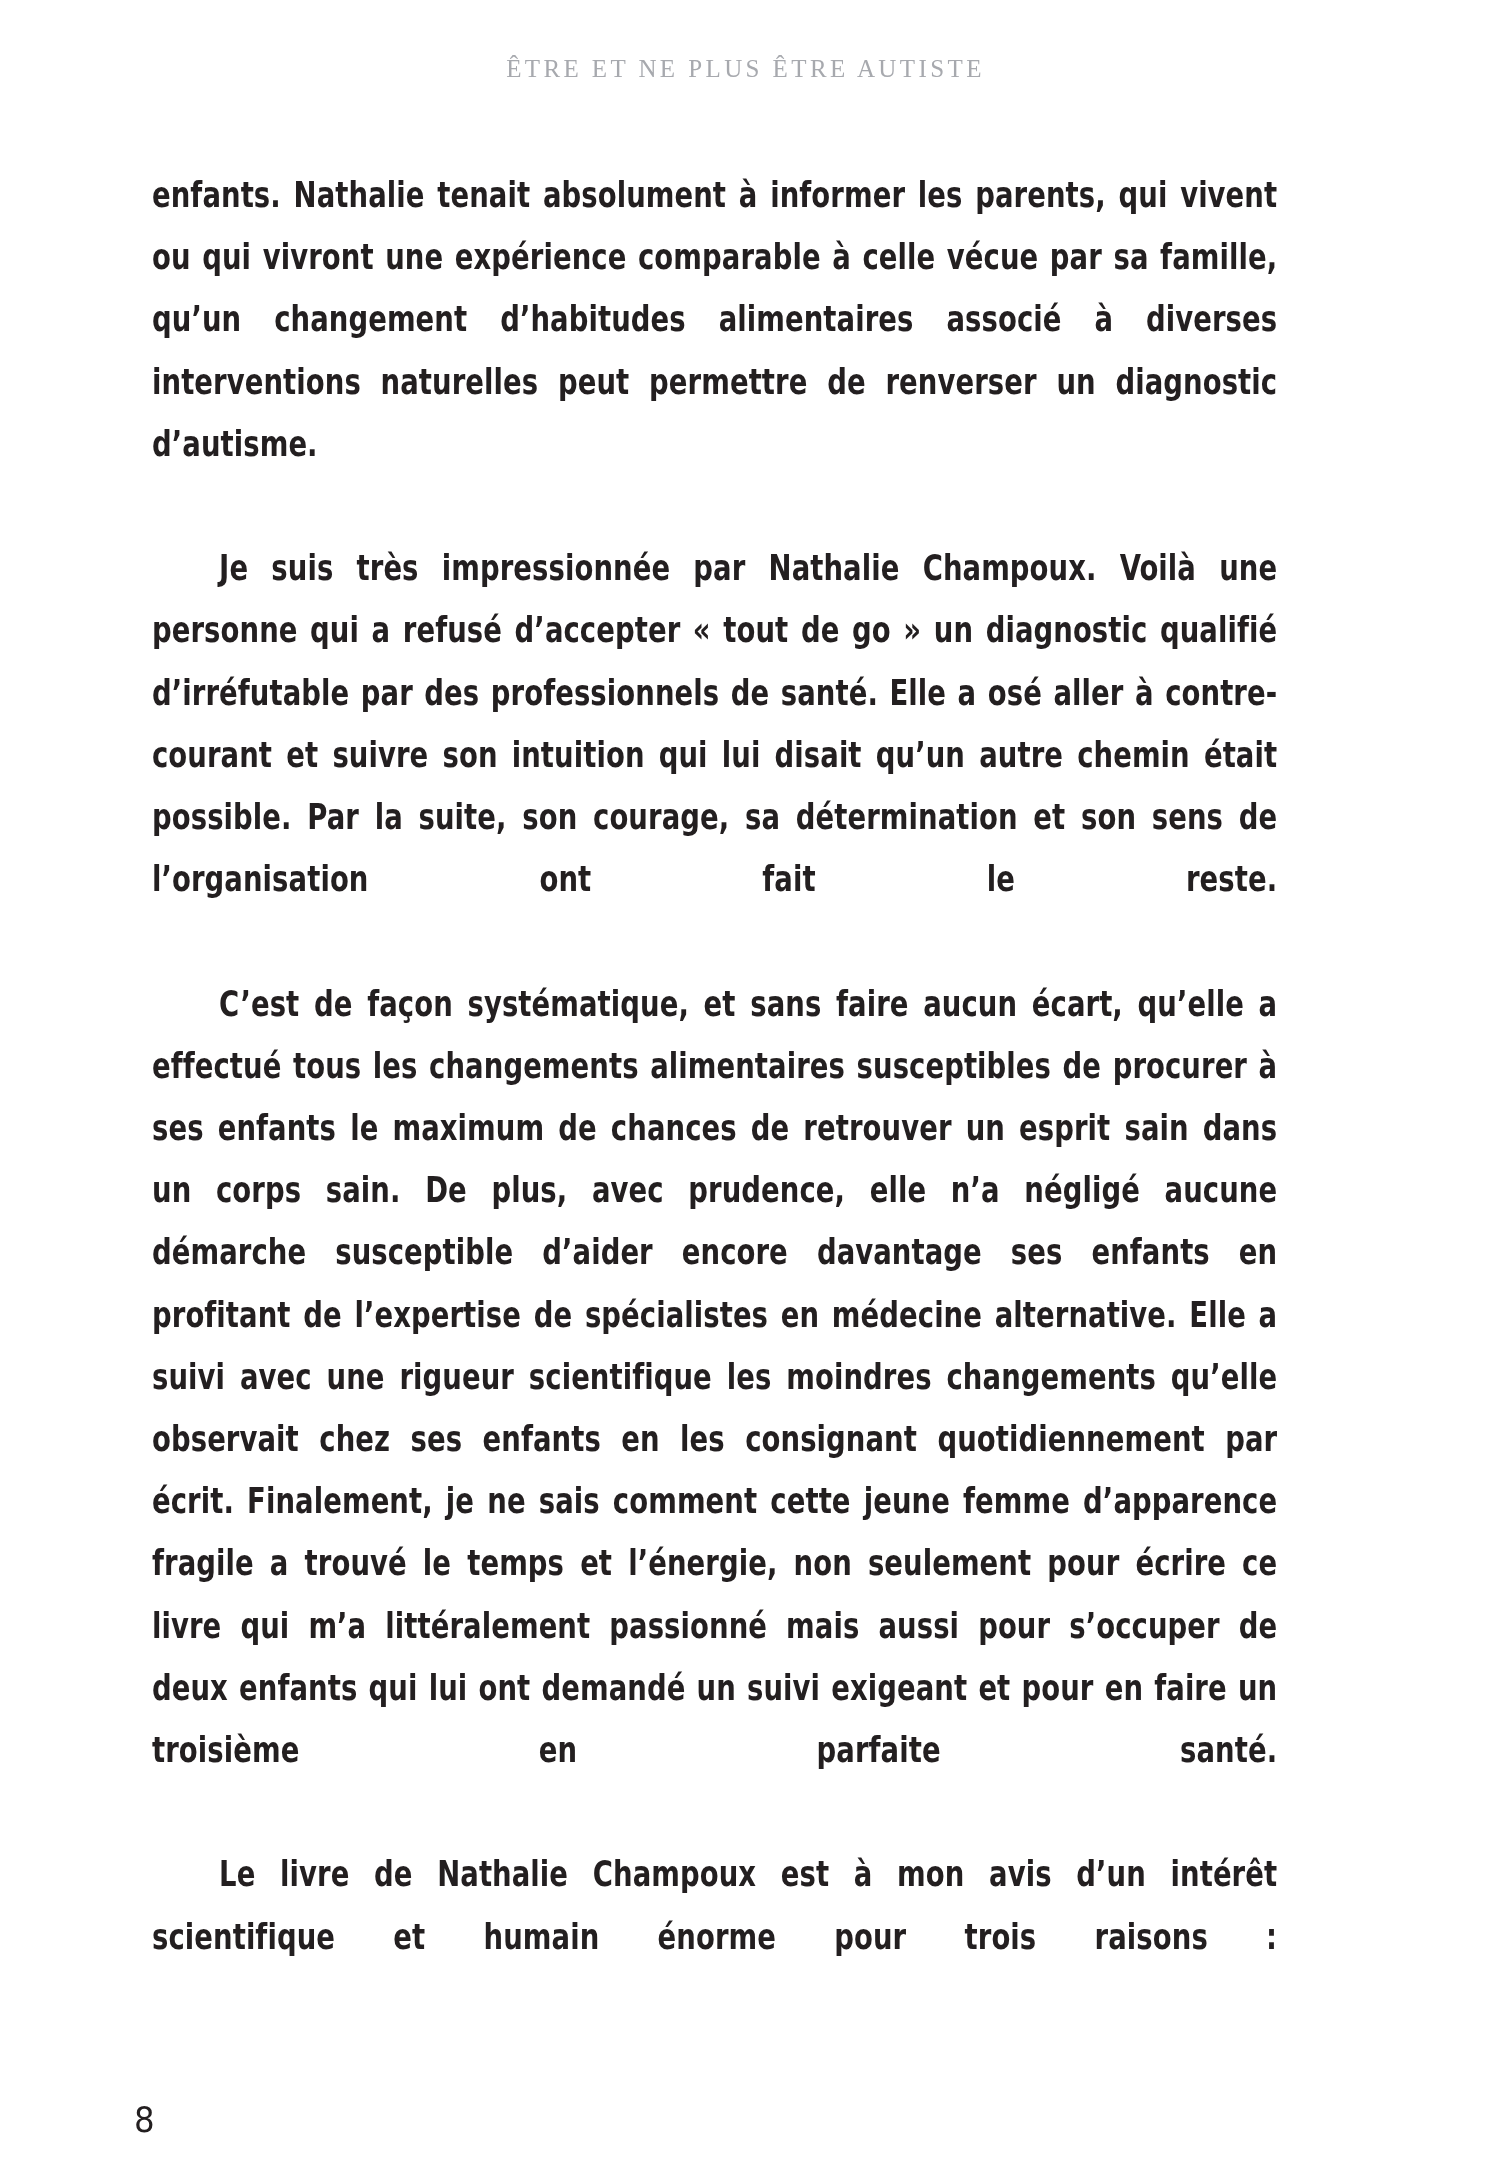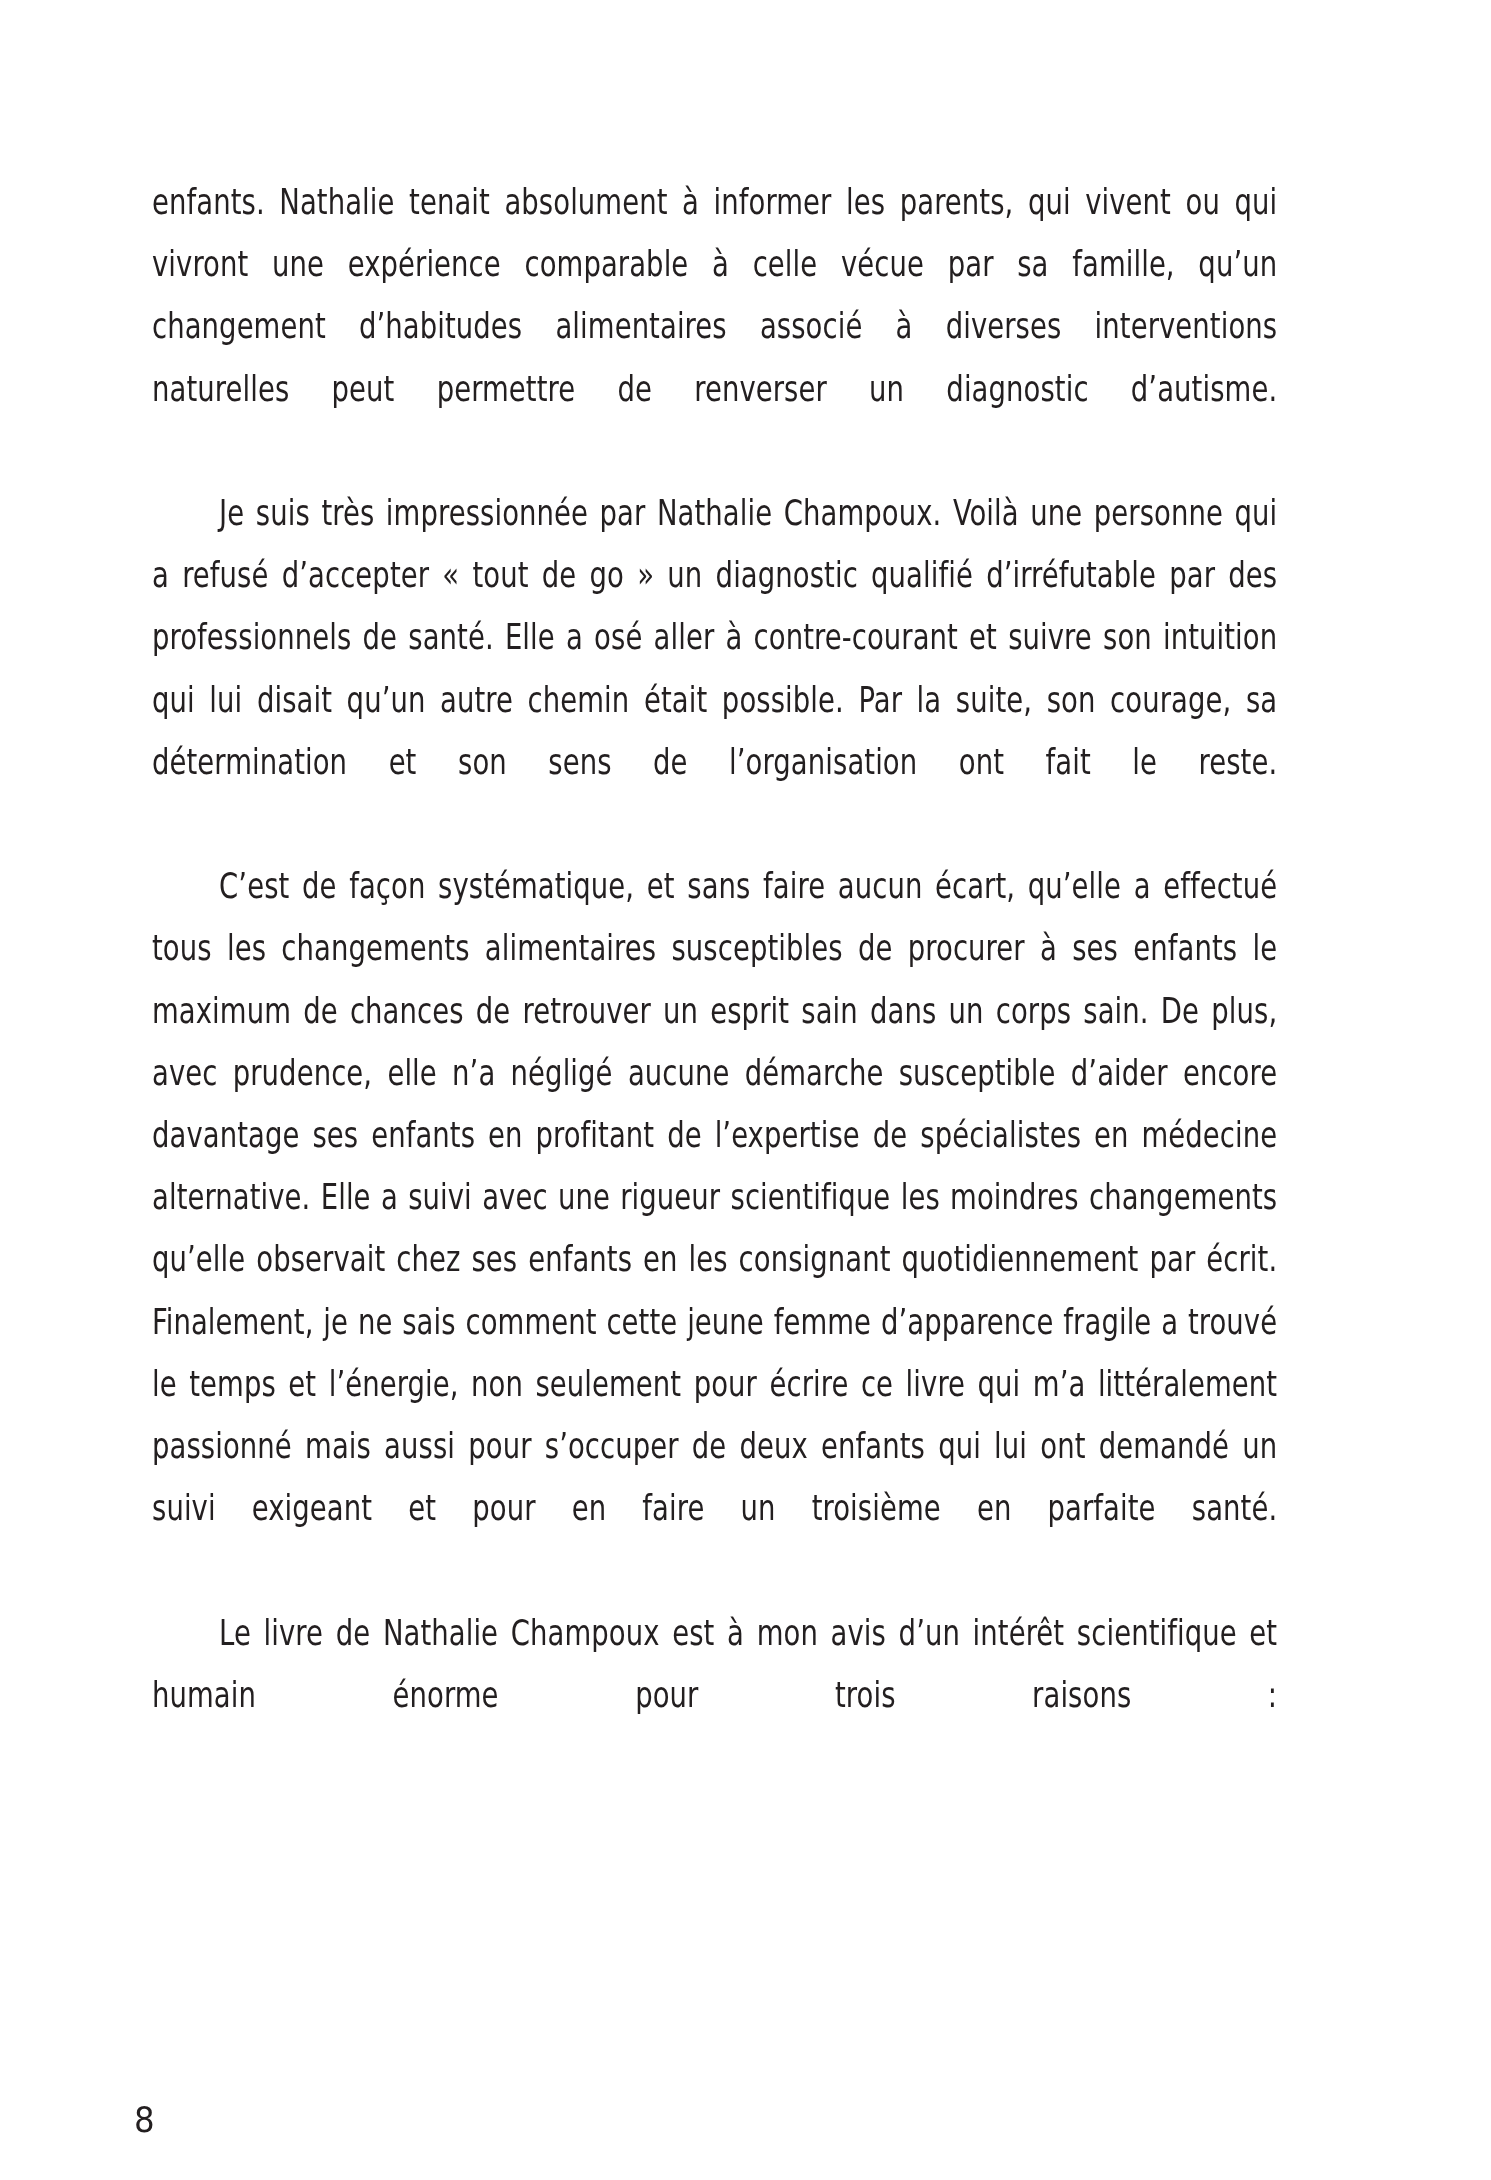--- a/index.html
+++ b/index.html
@@ -35,23 +35,24 @@
     font-size: 25px;
     letter-spacing: 3.4px;
     color: #a7a9ae;
     white-space: nowrap;
     line-height: 1;
   }
 
   
   .text-block {
     position: absolute;
-    top: 171px;
+    top: 164px;
     left: 152px;
     width: 1125px;
+    font-weight: bold;
   }
 
   .para {
     margin: 0;
     text-align: justify;
     text-justify: inter-word;
     font-family: "DejaVu Sans Condensed", "Liberation Sans Narrow", "Liberation Sans", sans-serif;
     font-stretch: condensed;
     font-size: 35.5px;
     line-height: 62.2px;
@@ -85,20 +86,21 @@
     font-size: 36px;
     color: #231f20;
     line-height: 1;
   }
 </style>
 </head>
 <body>
 
 <div class="page">
 
+  <div class="running-head">ÊTRE ET NE PLUS ÊTRE AUTISTE</div>
 
   <div class="text-block">
 
     <p class="para">enfants. Nathalie tenait absolument à informer les parents, qui vivent ou qui vivront une expérience comparable à celle vécue par sa famille, qu’un changement d’habitudes alimentaires associé à diverses interventions naturelles peut permettre de renverser un diagnostic d’autisme.</p>
 
     <p class="para indent">Je suis très impressionnée par Nathalie Champoux. Voilà une personne qui a refusé d’accepter « tout de go » un diagnostic qualifié d’irréfutable par des professionnels de santé. Elle a osé aller à contre-courant et suivre son intuition qui lui disait qu’un autre chemin était possible. Par la suite, son courage, sa détermination et son sens de l’organisation ont fait le reste.</p>
 
     <p class="para indent">C’est de façon systématique, et sans faire aucun écart, qu’elle a effectué tous les changements alimentaires susceptibles de procurer à ses enfants le maximum de chances de retrouver un esprit sain dans un corps sain. De plus, avec prudence, elle n’a négligé aucune démarche susceptible d’aider encore davantage ses enfants en profitant de l’expertise de spécialistes en médecine alternative. Elle a suivi avec une rigueur scientifique les moindres changements qu’elle observait chez ses enfants en les consignant quotidiennement par écrit. Finalement, je ne sais comment cette jeune femme d’apparence fragile a trouvé le temps et l’énergie, non seulement pour écrire ce livre qui m’a littéralement passionné mais aussi pour s’occuper de deux enfants qui lui ont demandé un suivi exigeant et pour en faire un troisième en parfaite santé.</p>
 
     <p class="para indent">Le livre de Nathalie Champoux est à mon avis d’un intérêt scientifique et humain énorme pour trois raisons :</p>

